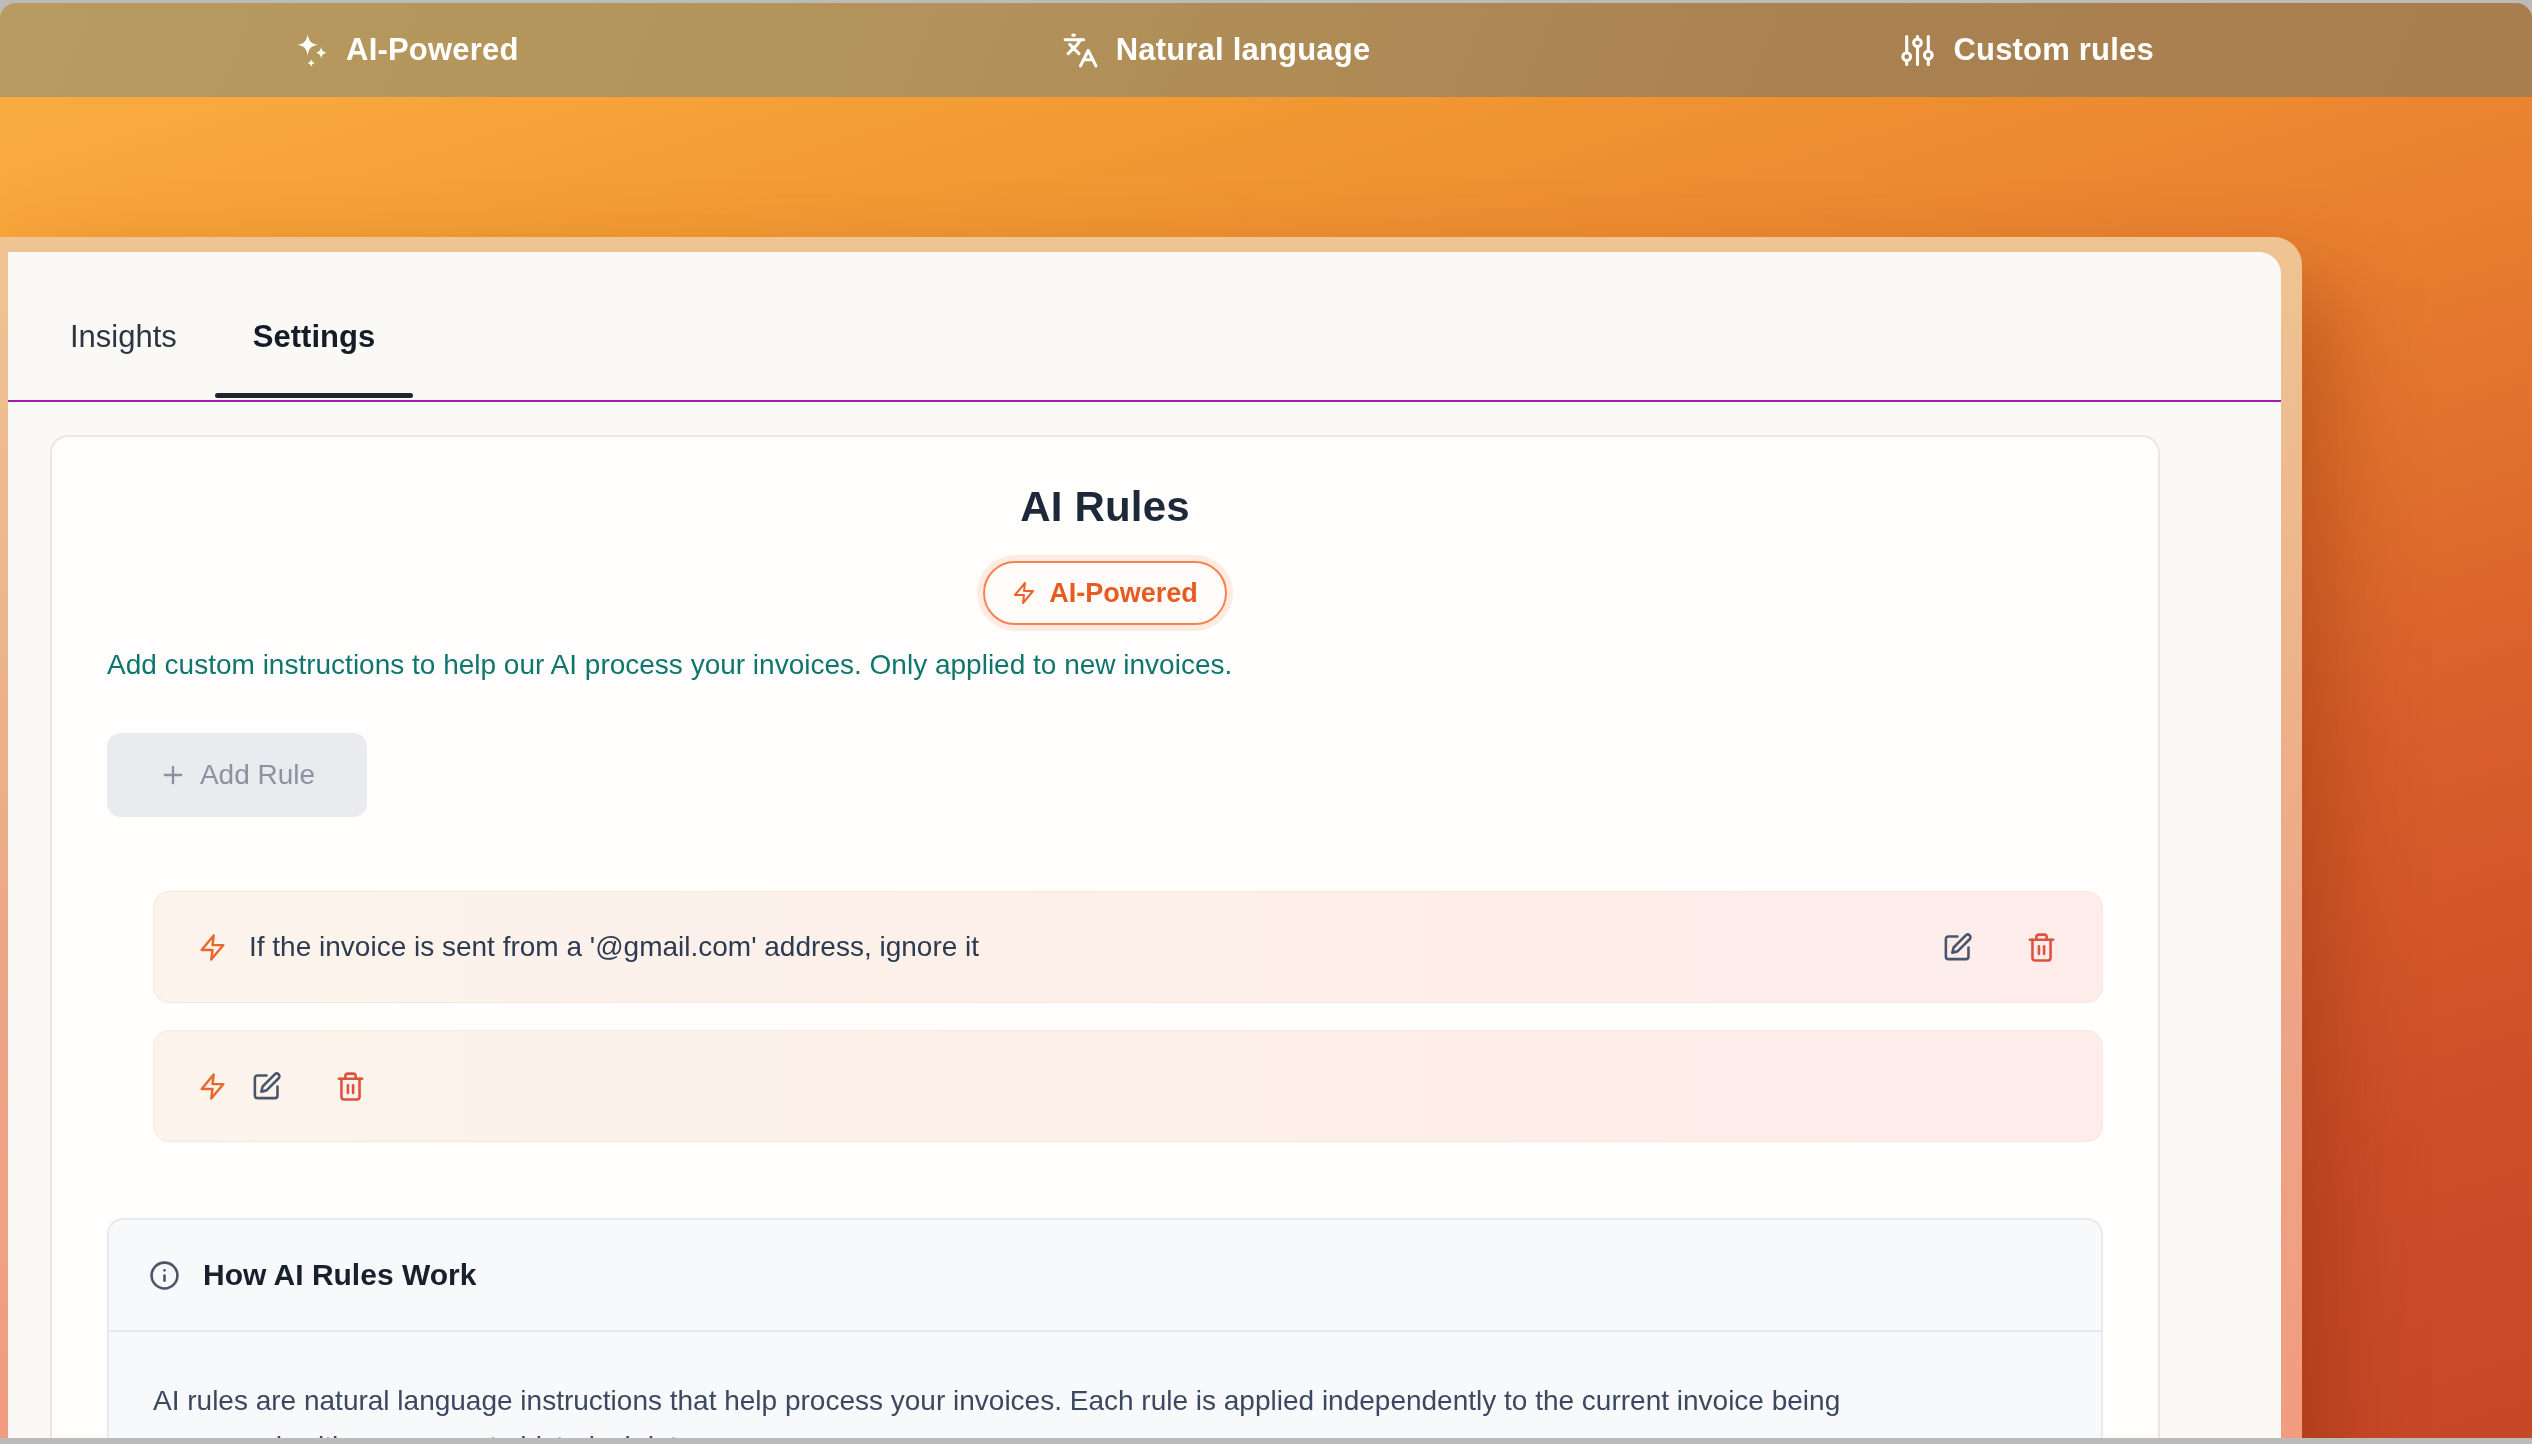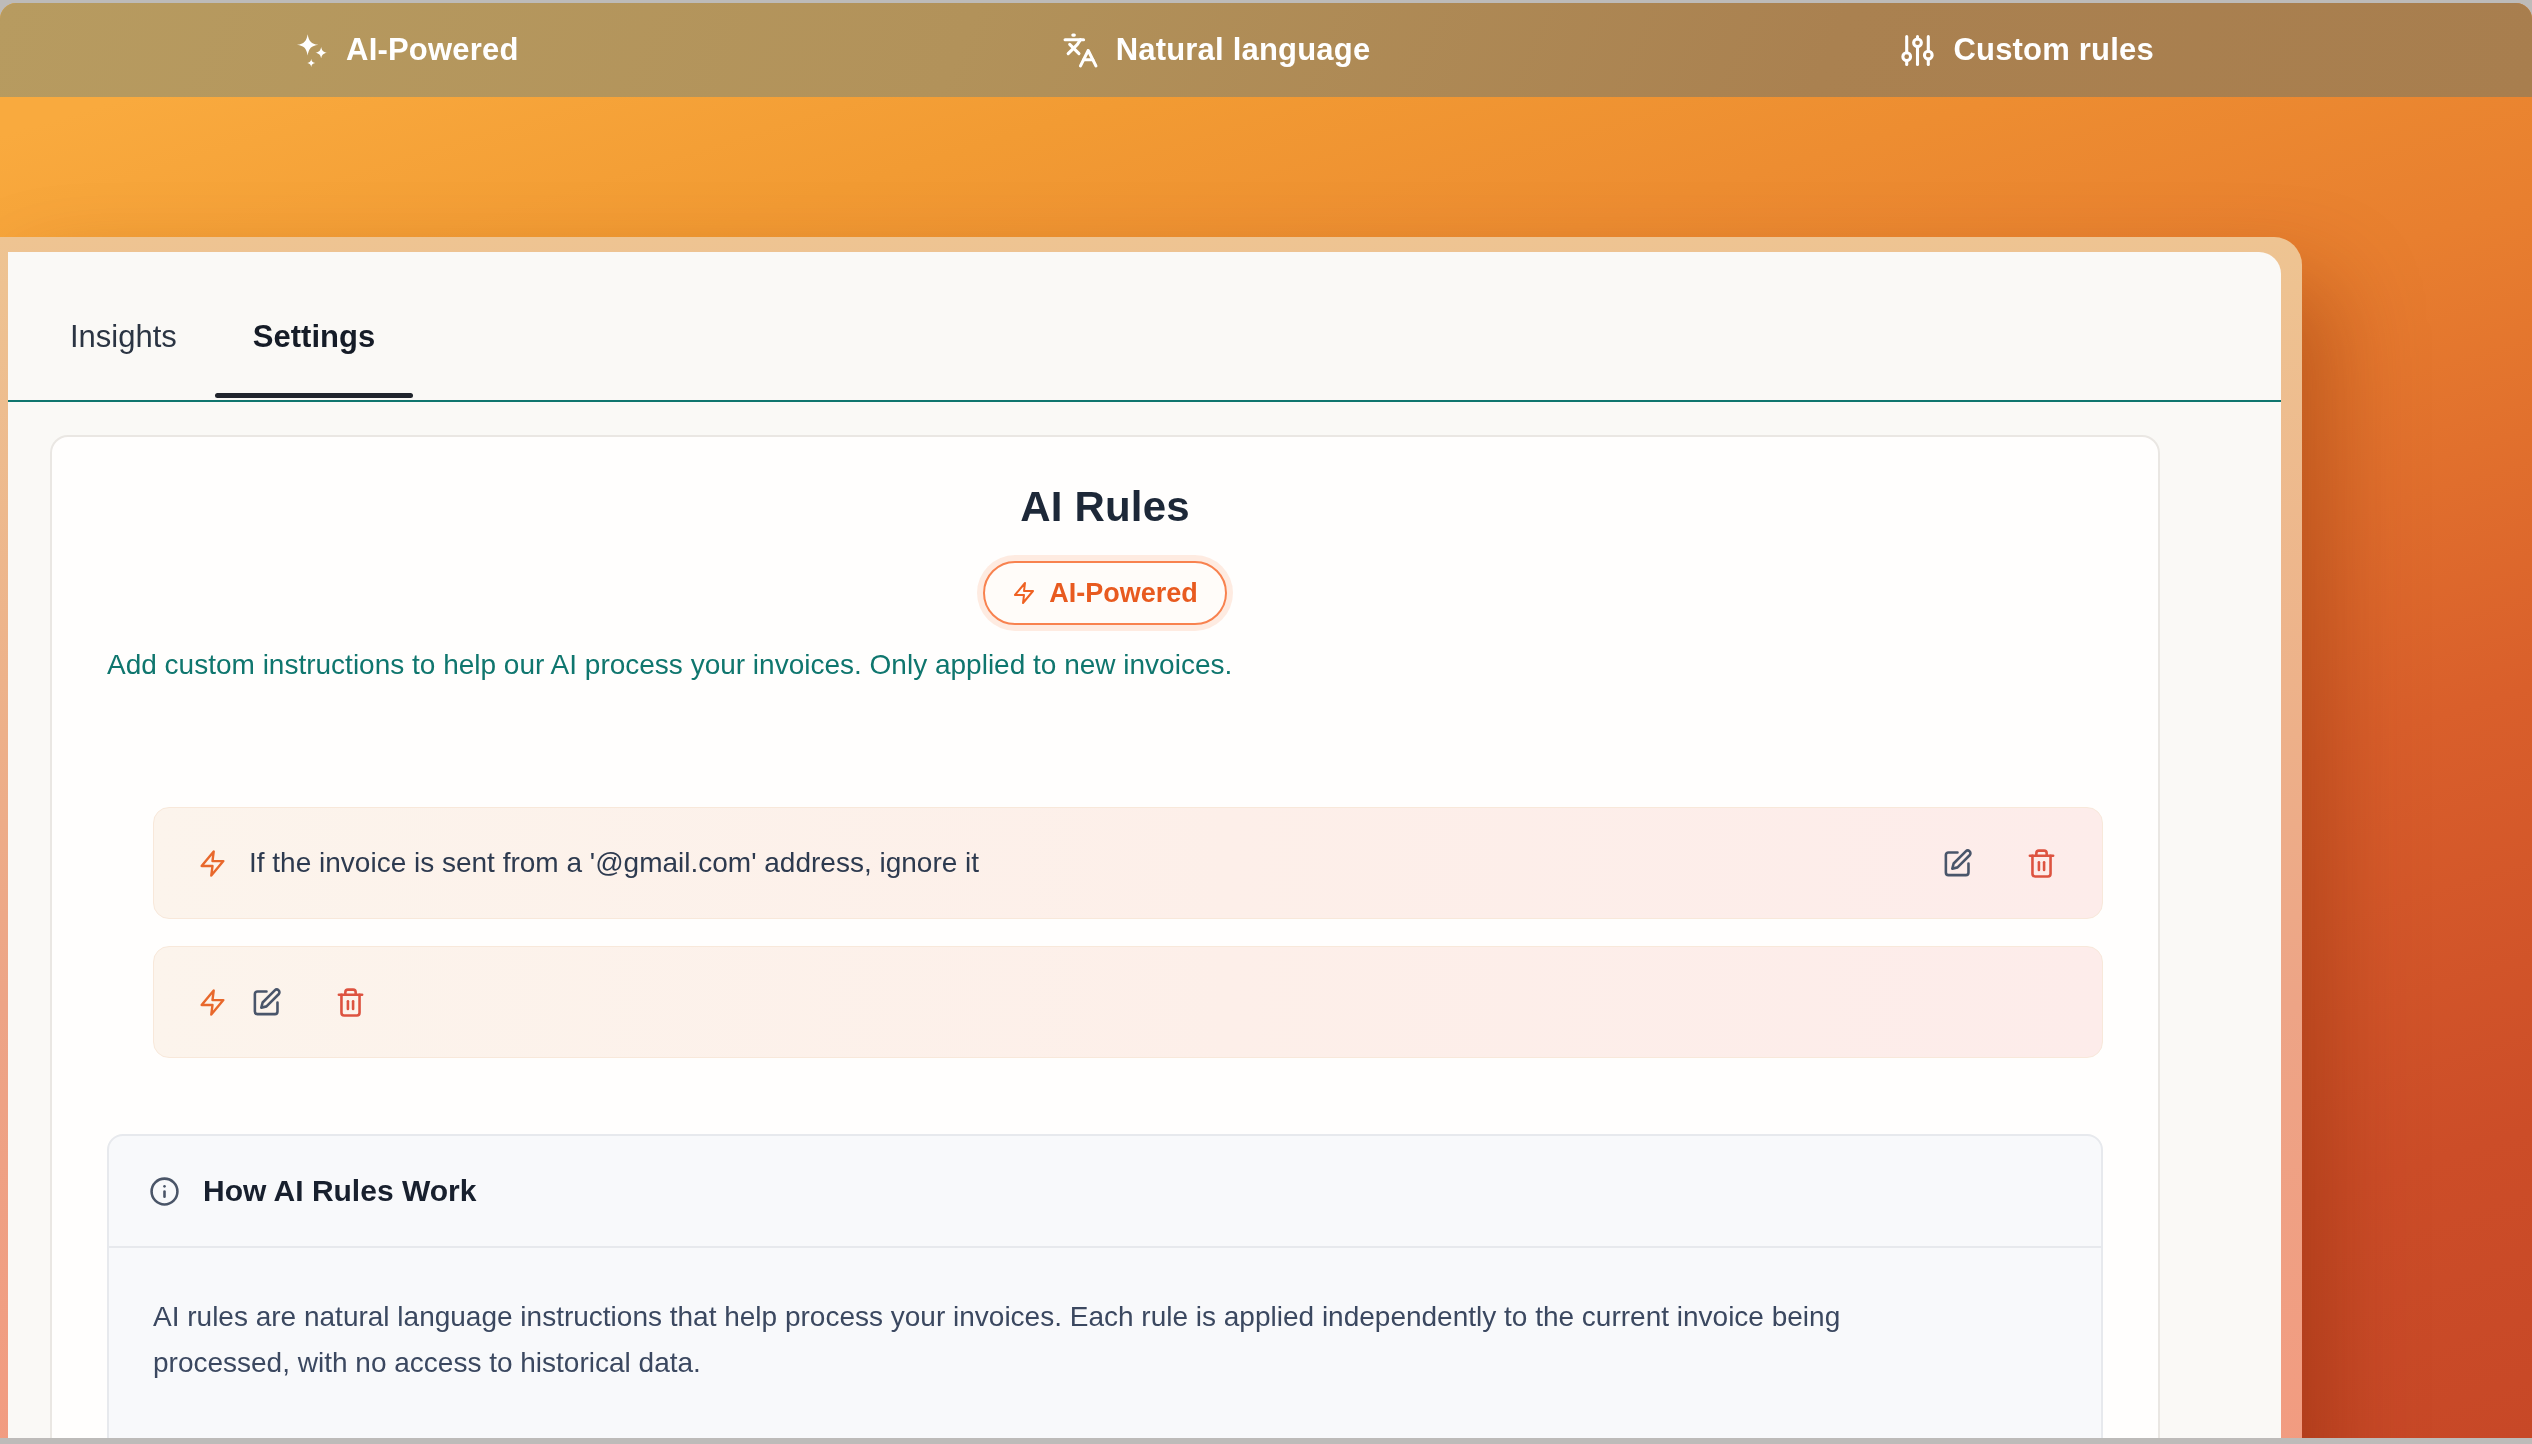--- a/index.html
+++ b/index.html
@@ -38,21 +38,21 @@
     box-shadow:30px 45px 90px rgba(120,35,0,.35);
   }
   .window-body {
     width:100%; height:100%;
     background:#faf9f6;
     border-radius:0 22px 0 0;
     overflow:hidden;
   }
   
   .tabbar {
-    height:150px; border-bottom:2px solid #0f766e;
+    height:150px; border-bottom:2px solid #a21caf;
     display:flex; align-items:center;
     padding:26px 0 4px 24px;
   }
   .tab {
     position:relative; height:100%;
     display:flex; align-items:center;
     padding:0 38px;
     font-size:31px; font-weight:500; color:#2b3543;
     cursor:pointer;
   }
@@ -209,20 +209,27 @@
               <svg viewBox="0 0 24 24" fill="none" stroke="#ef6223" stroke-width="2" stroke-linecap="round" stroke-linejoin="round">
                 <polygon points="13 2 3 14 12 14 11 22 21 10 12 10 13 2"></polygon>
               </svg>
               <span>AI-Powered</span>
             </div>
           </div>
 
           <div class="desc">Add custom instructions to help our AI process your invoices. Only applied to new invoices.</div>
 
           <div class="input-row">
+            <button class="add-btn">
+              <svg viewBox="0 0 24 24" fill="none" stroke="currentColor" stroke-width="2" stroke-linecap="round">
+                <path d="M12 5v14"></path>
+                  <path d="M5 12h14"></path>
+              </svg>
+              <span>Add Rule</span>
+            </button>
           </div>
 
           <div class="rules">
 
             <div class="rule-row">
               <svg class="zap" viewBox="0 0 24 24" fill="none" stroke="currentColor" stroke-width="2" stroke-linecap="round" stroke-linejoin="round">
                 <polygon points="13 2 3 14 12 14 11 22 21 10 12 10 13 2"></polygon>
               </svg>
               <span class="rule-text">If the invoice is sent from a '@gmail.com' address, ignore it</span>
               <button class="icon-btn edit">

